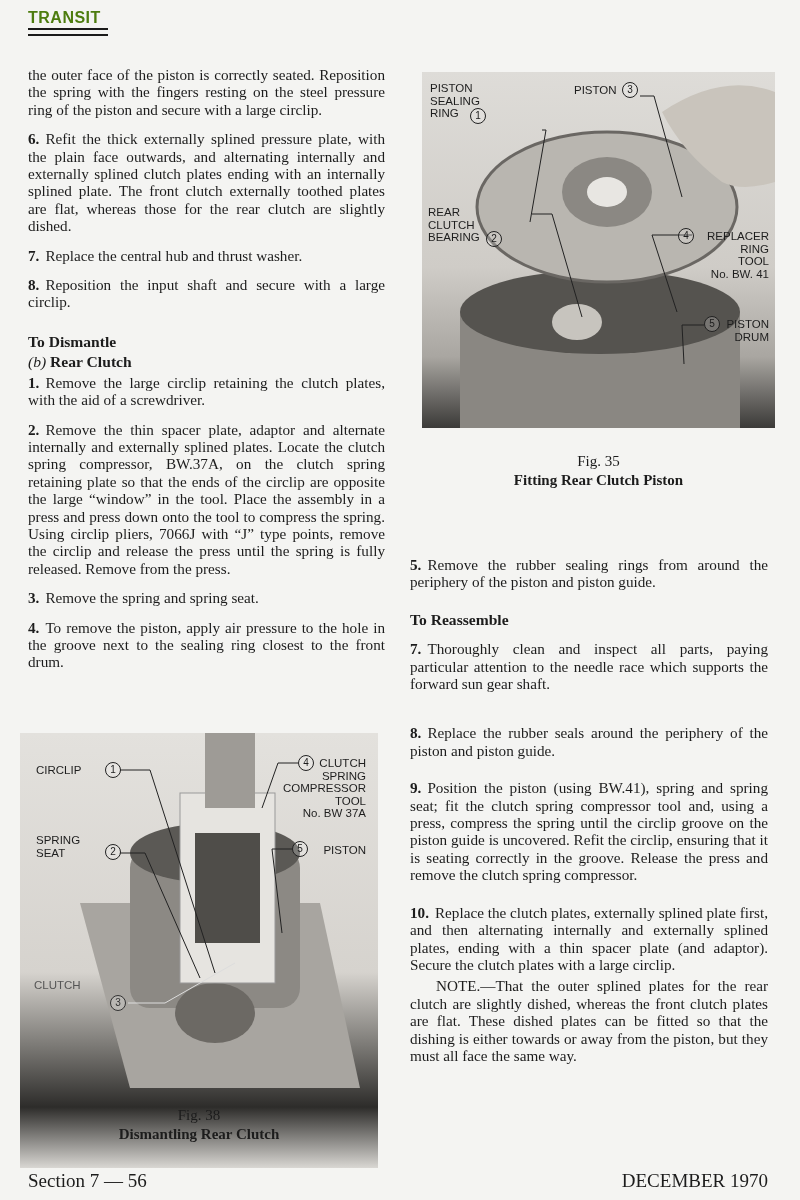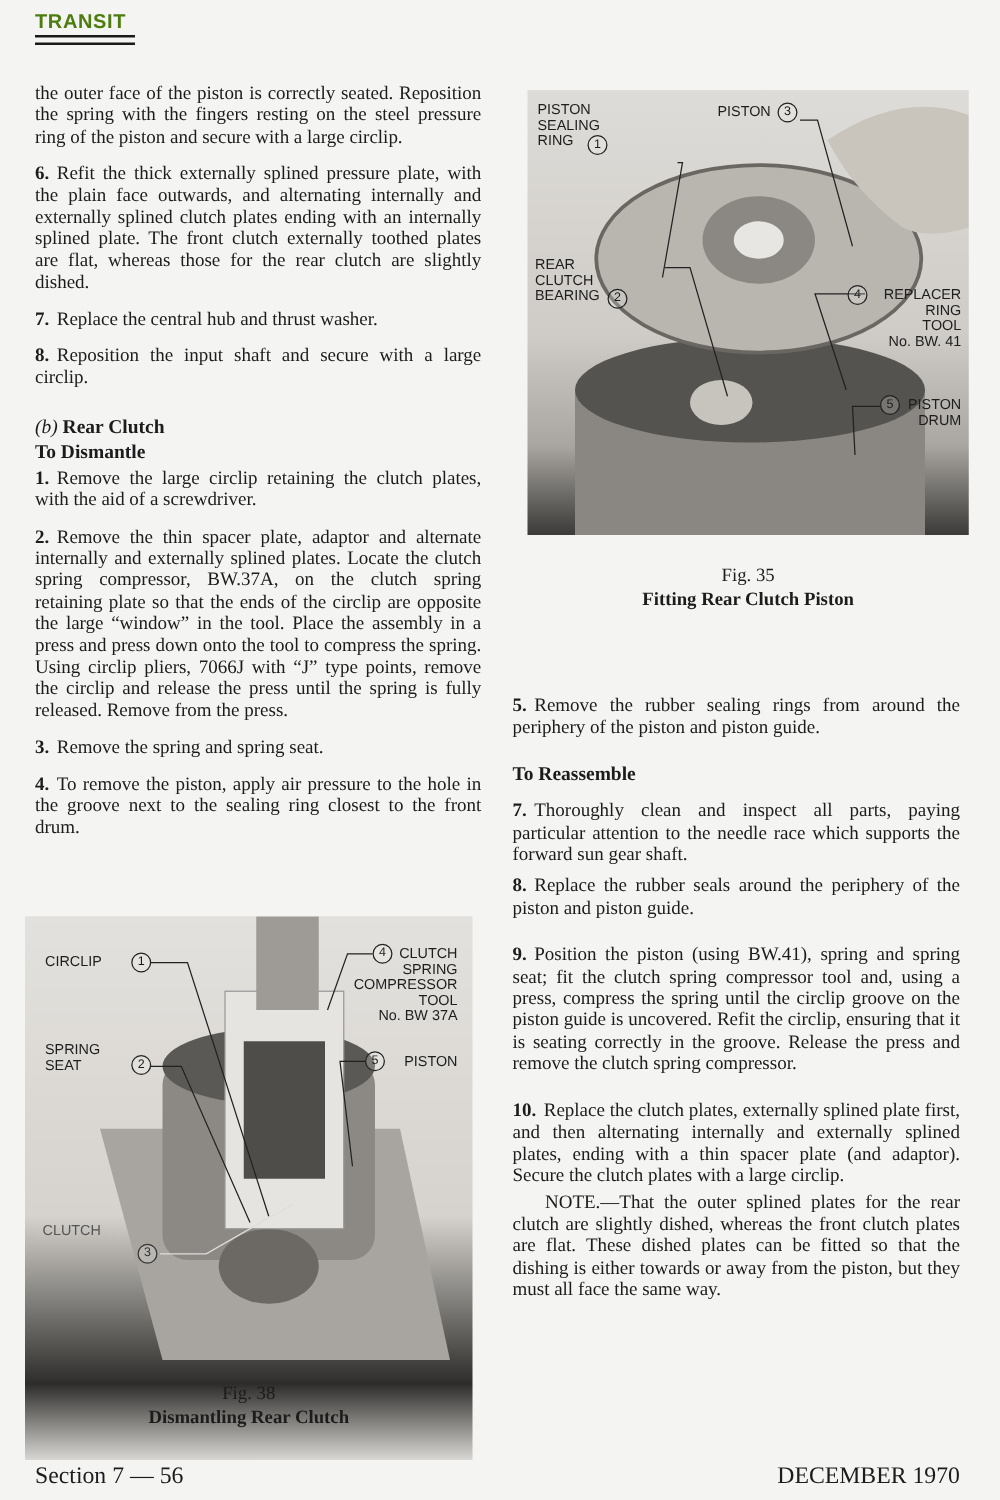--- a/index.html
+++ b/index.html
@@ -56,25 +56,25 @@
   <div class="rule"></div>
   <div class="rule" style="margin-top:4px"></div>
 </div>
 
 <div class="col left">
   <p>the outer face of the piston is correctly seated. Reposition the spring with the fingers resting on the steel pressure ring of the piston and secure with a large circlip.</p>
   <p><span class="num">6.</span><span>Refit the thick externally splined pressure plate, with the plain face outwards, and alternating internally and externally splined clutch plates ending with an internally splined plate. The front clutch externally toothed plates are flat, whereas those for the rear clutch are slightly dished.</span></p>
   <p><span class="num">7.</span><span>Replace the central hub and thrust washer.</span></p>
   <p style="margin-bottom:22px"><span class="num">8.</span><span>Reposition the input shaft and secure with a large circlip.</span></p>
 
+  <div class="h">To Dismantle</div>
   <div class="h" style="font-weight:normal">
     <i>(b)</i>
     <b>Rear Clutch</b>
   </div>
-  <div class="h">To Dismantle</div>
 
   <p><span class="num">1.</span><span>Remove the large circlip retaining the clutch plates, with the aid of a screwdriver.</span></p>
   <p><span class="num">2.</span><span>Remove the thin spacer plate, adaptor and alternate internally and externally splined plates. Locate the clutch spring compressor, BW.37A, on the clutch spring retaining plate so that the ends of the circlip are opposite the large “window” in the tool. Place the assembly in a press and press down onto the tool to compress the spring. Using circlip pliers, 7066J with “J” type points, remove the circlip and release the press until the spring is fully released. Remove from the press.</span></p>
   <p><span class="num">3.</span><span>Remove the spring and spring seat.</span></p>
   <p><span class="num">4.</span><span>To remove the piston, apply air pressure to the hole in the groove next to the sealing ring closest to the front drum.</span></p>
 </div>
 
 <div class="photo fig48">
   <svg width="353" height="356" style="position:absolute;left:0;top:0">
     <ellipse cx="178" cy="290" rx="140" ry="55" fill="#6e6b66"></ellipse>
@@ -112,21 +112,21 @@
 </div>
 
 <div class="cap cap48">
   <div>Fig. 35</div>
   <div class="t">Fitting Rear Clutch Piston</div>
 </div>
 
 <div class="col right">
   <p style="margin-bottom:20px"><span class="num">5.</span><span>Remove the rubber sealing rings from around the periphery of the piston and piston guide.</span></p>
   <div class="h" style="margin-bottom:12px">To Reassemble</div>
-  <p style="margin-bottom:8px"><span class="num">7.</span><span>Thoroughly clean and inspect all parts, paying particular attention to the needle race which supports the forward sun gear shaft.</span></p>
+  <p style="margin-bottom:32px"><span class="num">7.</span><span>Thoroughly clean and inspect all parts, paying particular attention to the needle race which supports the forward sun gear shaft.</span></p>
   <p style="margin-bottom:20px"><span class="num">8.</span><span>Replace the rubber seals around the periphery of the piston and piston guide.</span></p>
   <p style="margin-bottom:20px"><span class="num">9.</span><span>Position the piston (using BW.41), spring and spring seat; fit the clutch spring compressor tool and, using a press, compress the spring until the circlip groove on the piston guide is uncovered. Refit the circlip, ensuring that it is seating correctly in the groove. Release the press and remove the clutch spring compressor.</span></p>
   <p style="margin-bottom:4px"><span class="num">10.</span><span>Replace the clutch plates, externally splined plate first, and then alternating internally and externally splined plates, ending with a thin spacer plate (and adaptor). Secure the clutch plates with a large circlip.</span></p>
   <p class="note">NOTE.—That the outer splined plates for the rear clutch are slightly dished, whereas the front clutch plates are flat. These dished plates can be fitted so that the dishing is either towards or away from the piston, but they must all face the same way.</p>
 </div>
 
 <div class="photo fig47">
   <svg width="358" height="355" style="position:absolute;left:0;top:0">
     <polygon points="60,170 300,170 340,355 110,355" fill="#a8a5a0"></polygon>
     <rect x="110" y="115" width="170" height="160" rx="20" fill="#8c8984"></rect>

